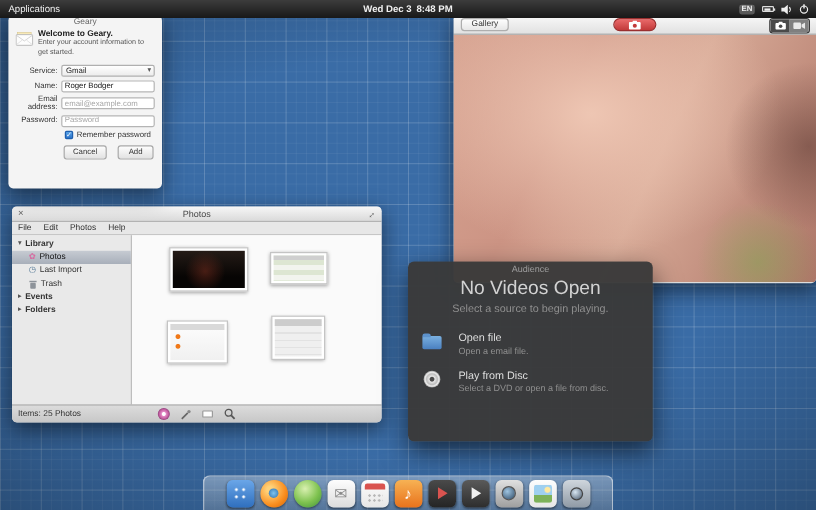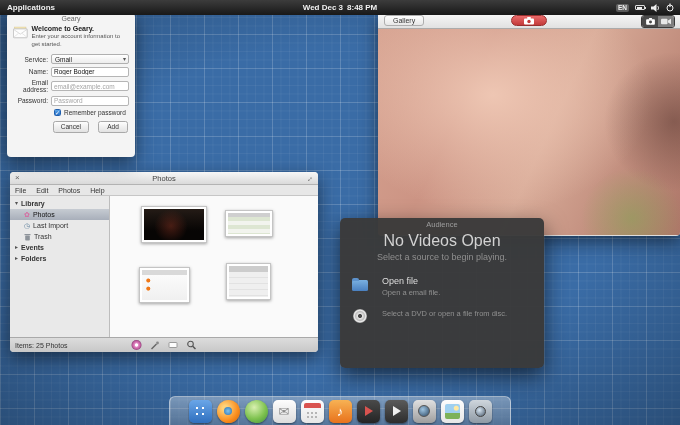--- a/index.html
+++ b/index.html
@@ -12,21 +12,21 @@
       linear-gradient(rgba(255,255,255,0.14) 1px, transparent 1px),
       linear-gradient(90deg, rgba(255,255,255,0.14) 1px, transparent 1px),
       linear-gradient(rgba(255,255,255,0.05) 1px, transparent 1px),
       linear-gradient(90deg, rgba(255,255,255,0.05) 1px, transparent 1px);
     background-size:100% 100%, 34px 34px, 34px 34px, 8.5px 8.5px, 8.5px 8.5px;
   }
   
   .panel{position:absolute; top:0; left:0; right:0; height:15px;
     background:linear-gradient(#3c3c3c,#181818); color:#f0f0f0;
     display:flex; align-items:center; font-size:8px; z-index:50;}
-  .panel .apps{padding:0 7px; cursor:default;font-weight:bold;}
+  .panel .apps{padding:0 7px; cursor:default;}
   .panel .clock{position:absolute; left:50%; transform:translateX(-50%); font-weight:bold; white-space:nowrap;}
   .panel .clock span{margin:0 2px;}
   .indicators{margin-left:auto; display:flex; align-items:center; gap:6px; padding-right:6px;}
   .kb{background:rgba(255,255,255,0.25); border-radius:2px; font-size:6.5px; padding:0.5px 2px; font-weight:bold;}
   .battery{width:10px;height:5px;border:1px solid #ddd;border-radius:1px;position:relative;}
   .battery::after{content:"";position:absolute;right:-2px;top:1px;width:1.5px;height:2px;background:#ddd;}
   .battery::before{content:"";position:absolute;left:0.5px;top:0.5px;bottom:0.5px;width:70%;background:#eee;}
   
   .window{position:absolute; border-radius:4px; box-shadow:0 6px 18px rgba(0,0,0,0.5);}
   
@@ -336,20 +336,21 @@
         <span>
           <div class="opt-title">Open file</div>
           <div class="opt-desc">Open a email file.</div>
         </span>
       </div>
       <div class="aud-row">
         <span class="aud-ic">
             <span class="disc"></span>
           </span>
         <span>
+          <div class="opt-title">Play from Disc</div>
           <div class="opt-desc">Select a DVD or open a file from disc.</div>
         </span>
       </div>
     </div>
   </div>
 
   <div class="dock">
     <span class="dicon d-apps"></span>
     <span class="dicon d-firefox"></span>
     <span class="dicon d-midori"></span>

